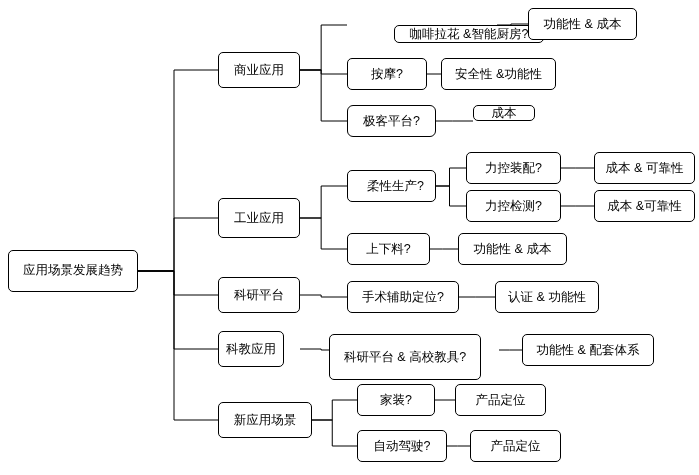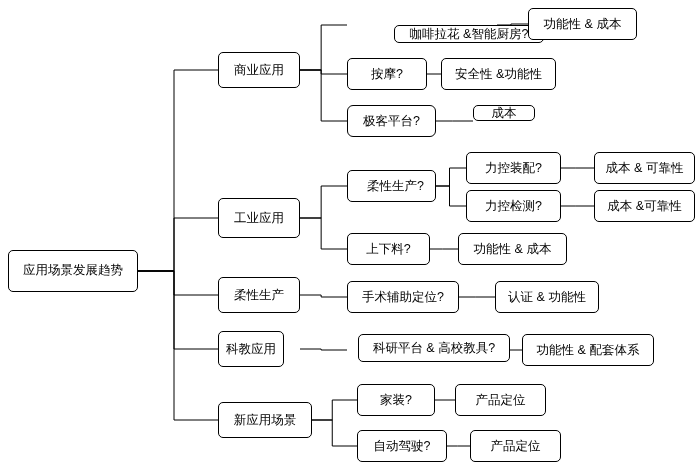--- a/index.html
+++ b/index.html
@@ -77,30 +77,30 @@
       <path d="M 499 350 L 509.35 350 L 509.35 350 L 522 350" fill="none" stroke="#000000" stroke-width="1"></path>
       <path d="M 435 400 L 445 400 L 445 400 L 455 400" fill="none" stroke="#000000" stroke-width="1"></path>
       <path d="M 447 446 L 457.35 446 L 457.35 446 L 470 446" fill="none" stroke="#000000" stroke-width="1"></path>
       <path d="M 561 168 L 575.85 168 L 575.85 168 L 594 168" fill="none" stroke="#000000" stroke-width="1"></path>
       <path d="M 561 206 L 575.85 206 L 575.85 206 L 594 206" fill="none" stroke="#000000" stroke-width="1"></path>
     </svg>
   <div id="nodes">
       <div class="node root" style="left: 8px; top: 250px; width: 130px; height: 42px;">应用场景发展趋势</div>
       <div class="node" style="left: 218px; top: 52px; width: 82px; height: 36px;">商业应用</div>
       <div class="node" style="left: 218px; top: 198px; width: 82px; height: 40px;">工业应用</div>
-      <div class="node" style="left: 218px; top: 277px; width: 82px; height: 36px;">柔性生产</div>
+      <div class="node" style="left: 218px; top: 277px; width: 82px; height: 36px;">科研平台</div>
       <div class="node" style="left: 218px; top: 331px; width: 66px; height: 36px;">科教应用</div>
       <div class="node" style="left: 218px; top: 402px; width: 94px; height: 36px;">新应用场景</div>
       <div class="node" style="left: 347px; top: 25px; width: 150px; height: 18px; margin-left: 47px;">咖啡拉花 &amp;智能厨房?</div>
       <div class="node" style="left: 347px; top: 58px; width: 80px; height: 32px;">按摩?</div>
       <div class="node" style="left: 347px; top: 105px; width: 89px; height: 32px; border-radius: 6px;">极客平台?</div>
       <div class="node" style="left: 347px; top: 170px; width: 89px; height: 32px; padding-left: 12px;">柔性生产?</div>
       <div class="node" style="left: 347px; top: 233px; width: 83px; height: 32px;">上下料?</div>
       <div class="node" style="left: 347px; top: 281px; width: 112px; height: 32px;">手术辅助定位?</div>
-      <div class="node" style="left: 358px; top: 334px; width: 152px; height: 28px; text-align: center;">科研平台 &amp; 高校教具?</div>
+      <div class="node" style="left: 329px; top: 334px; width: 152px; height: 46px; text-align: center;">科研平台 &amp; 高校教具?</div>
       <div class="node" style="left: 357px; top: 384px; width: 78px; height: 32px;">家装?</div>
       <div class="node" style="left: 357px; top: 430px; width: 90px; height: 32px;">自动驾驶?</div>
       <div class="node" style="left: 528px; top: 8px; width: 109px; height: 32px;">功能性 &amp; 成本</div>
       <div class="node" style="left: 441px; top: 58px; width: 115px; height: 32px;">安全性 &amp;功能性</div>
       <div class="node" style="left: 473px; top: 105px; width: 62px; height: 16px;">成本</div>
       <div class="node" style="left: 466px; top: 152px; width: 95px; height: 32px;">力控装配?</div>
       <div class="node" style="left: 466px; top: 190px; width: 95px; height: 32px;">力控检测?</div>
       <div class="node" style="left: 458px; top: 233px; width: 109px; height: 32px;">功能性 &amp; 成本</div>
       <div class="node" style="left: 495px; top: 281px; width: 104px; height: 32px;">认证 &amp; 功能性</div>
       <div class="node" style="left: 522px; top: 334px; width: 132px; height: 32px;">功能性 &amp; 配套体系</div>

